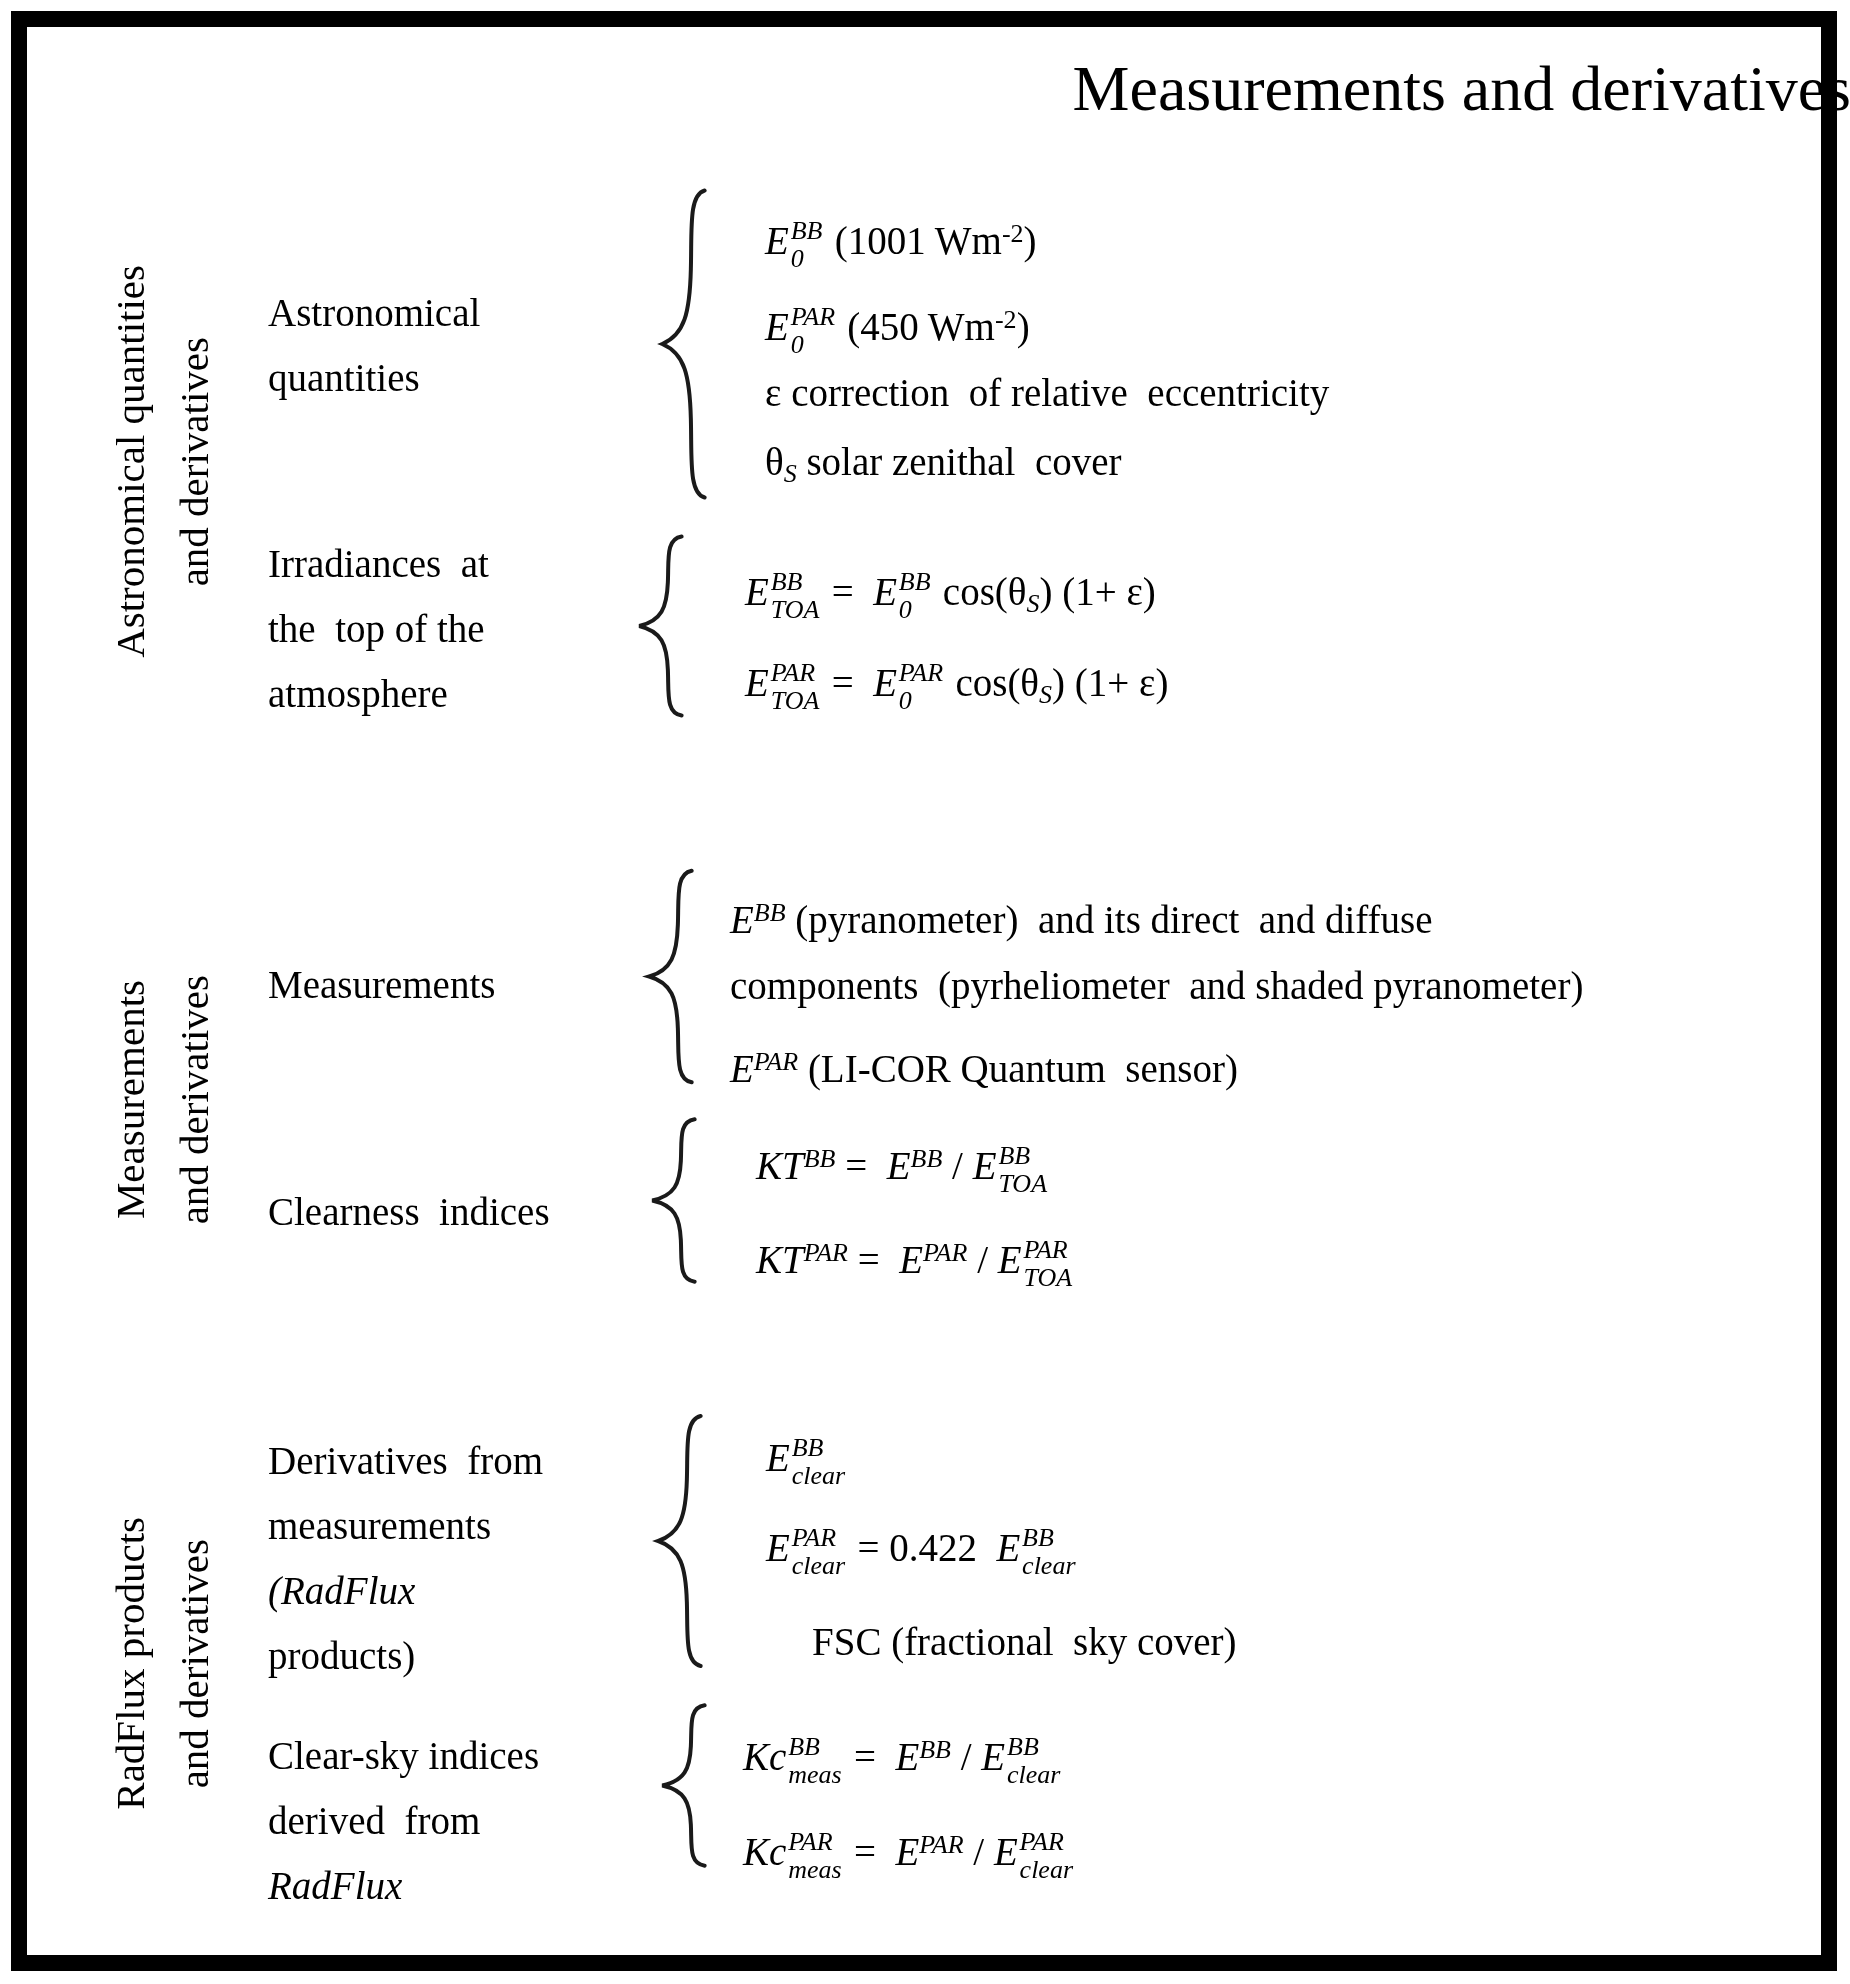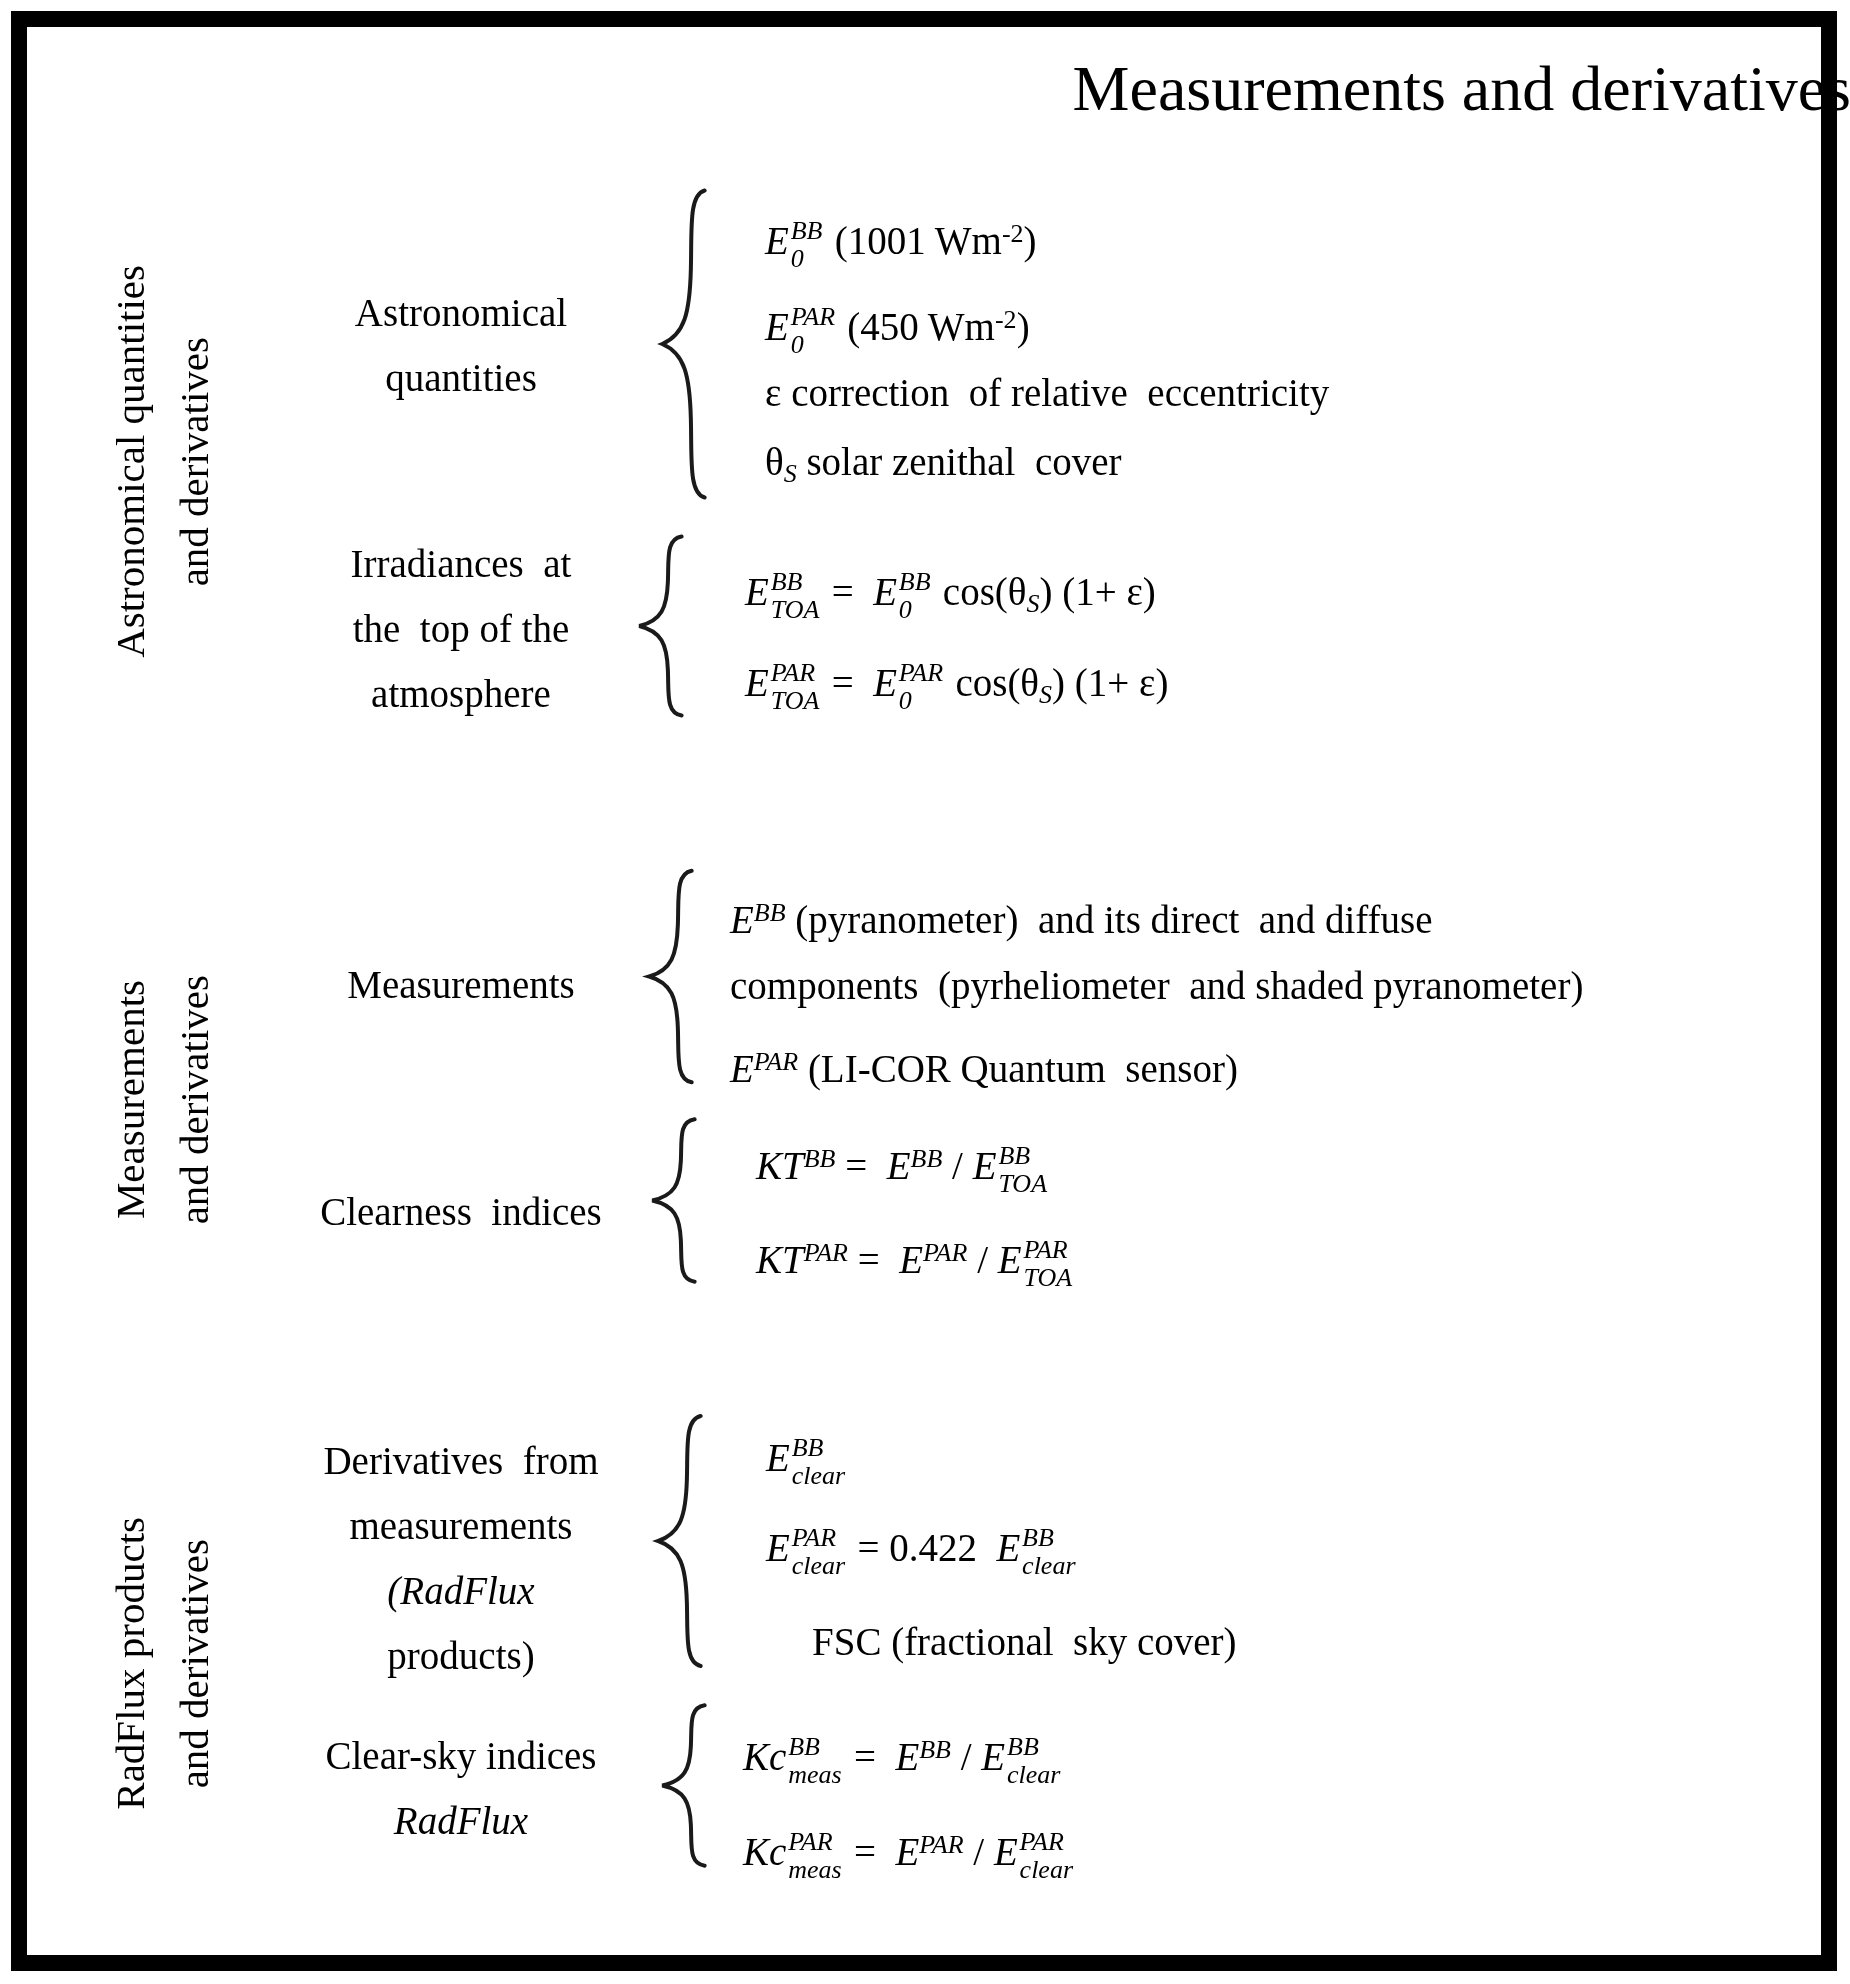--- a/index.html
+++ b/index.html
@@ -17,21 +17,21 @@
   }
   .vlabel{
     position:absolute;display:flex;flex-direction:row;gap:16px;
     align-items:center;justify-content:center;
   }
   .vline{
     writing-mode:vertical-rl;transform:rotate(180deg);
     font-size:41px;white-space:pre;display:flex;align-items:center;justify-content:center;
   }
   .category{
-    position:absolute;left:268px;width:386px;text-align:center;font-size:39px;
+    position:absolute;left:268px;width:386px;text-align:left;font-size:39px;
   }
   .cat-line{line-height:65px;white-space:pre;}
   .brace{position:absolute;overflow:visible;}
   .brace path{stroke:#1a1a1a;stroke-width:4;fill:none;stroke-linecap:round;}
   .formula{
     position:absolute;font-size:39px;white-space:pre;line-height:66px;
   }
   .var{font-style:italic;}
   .sup{font-size:26px;vertical-align:0.45em;font-style:italic;}
   .sub{font-size:26px;vertical-align:-0.25em;font-style:italic;}
@@ -78,20 +78,21 @@
     <div class="cat-line">Clearness  indices</div>
   </div>
 <div class="category" style="top:1428px;">
     <div class="cat-line">Derivatives  from</div>
     <div class="cat-line">measurements</div>
     <div class="cat-line" style="font-style: italic;">(RadFlux</div>
     <div class="cat-line">products)</div>
   </div>
 <div class="category" style="top:1723px;">
     <div class="cat-line">Clear-sky indices</div>
+    <div class="cat-line">derived  from</div>
     <div class="cat-line" style="font-style: italic;">RadFlux</div>
   </div>
 
 <svg class="brace" style="left:658px;top:188px;" width="53" height="312" viewBox="0 0 100 1000" preserveAspectRatio="none">
     <path vector-effect="non-scaling-stroke" d="M88 8 C58 22,64 130,62 260 C60 400,50 470,8 500 C50 530,60 600,62 740 C64 870,58 978,88 992"></path>
   </svg>
 <svg class="brace" style="left:635px;top:535px;" width="53" height="182" viewBox="0 0 100 1000" preserveAspectRatio="none">
     <path vector-effect="non-scaling-stroke" d="M88 8 C58 22,64 130,62 260 C60 400,50 470,8 500 C50 530,60 600,62 740 C64 870,58 978,88 992"></path>
   </svg>
 <svg class="brace" style="left:645px;top:869px;" width="53" height="215" viewBox="0 0 100 1000" preserveAspectRatio="none">

